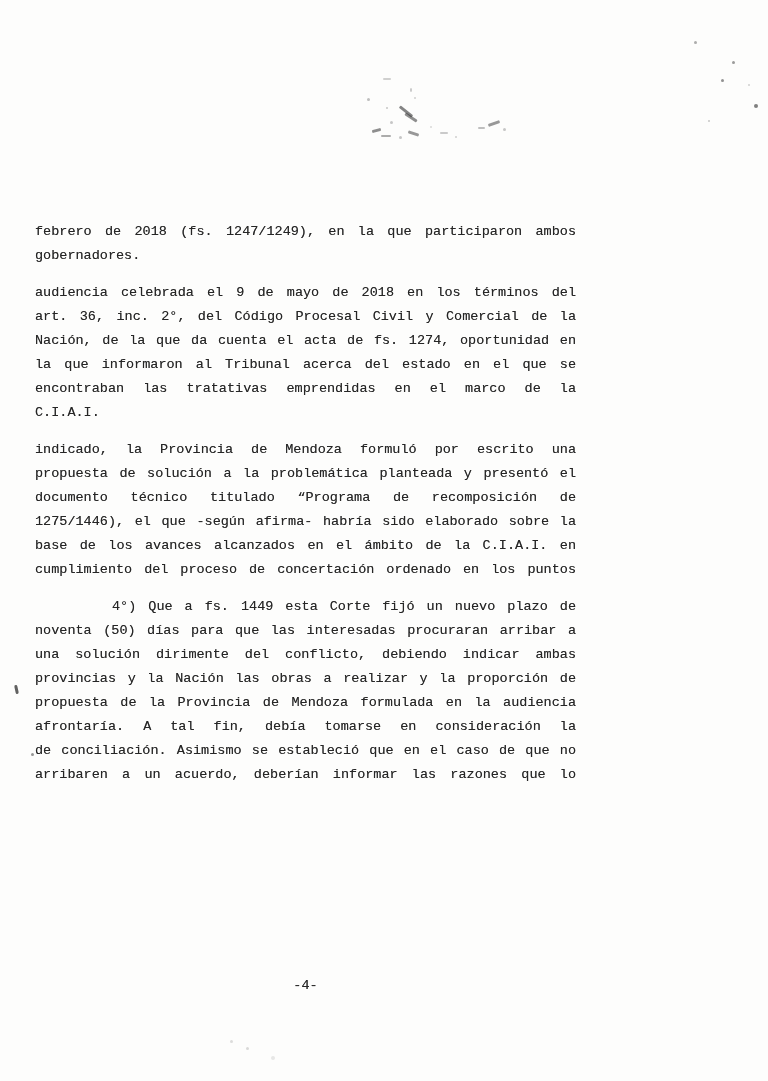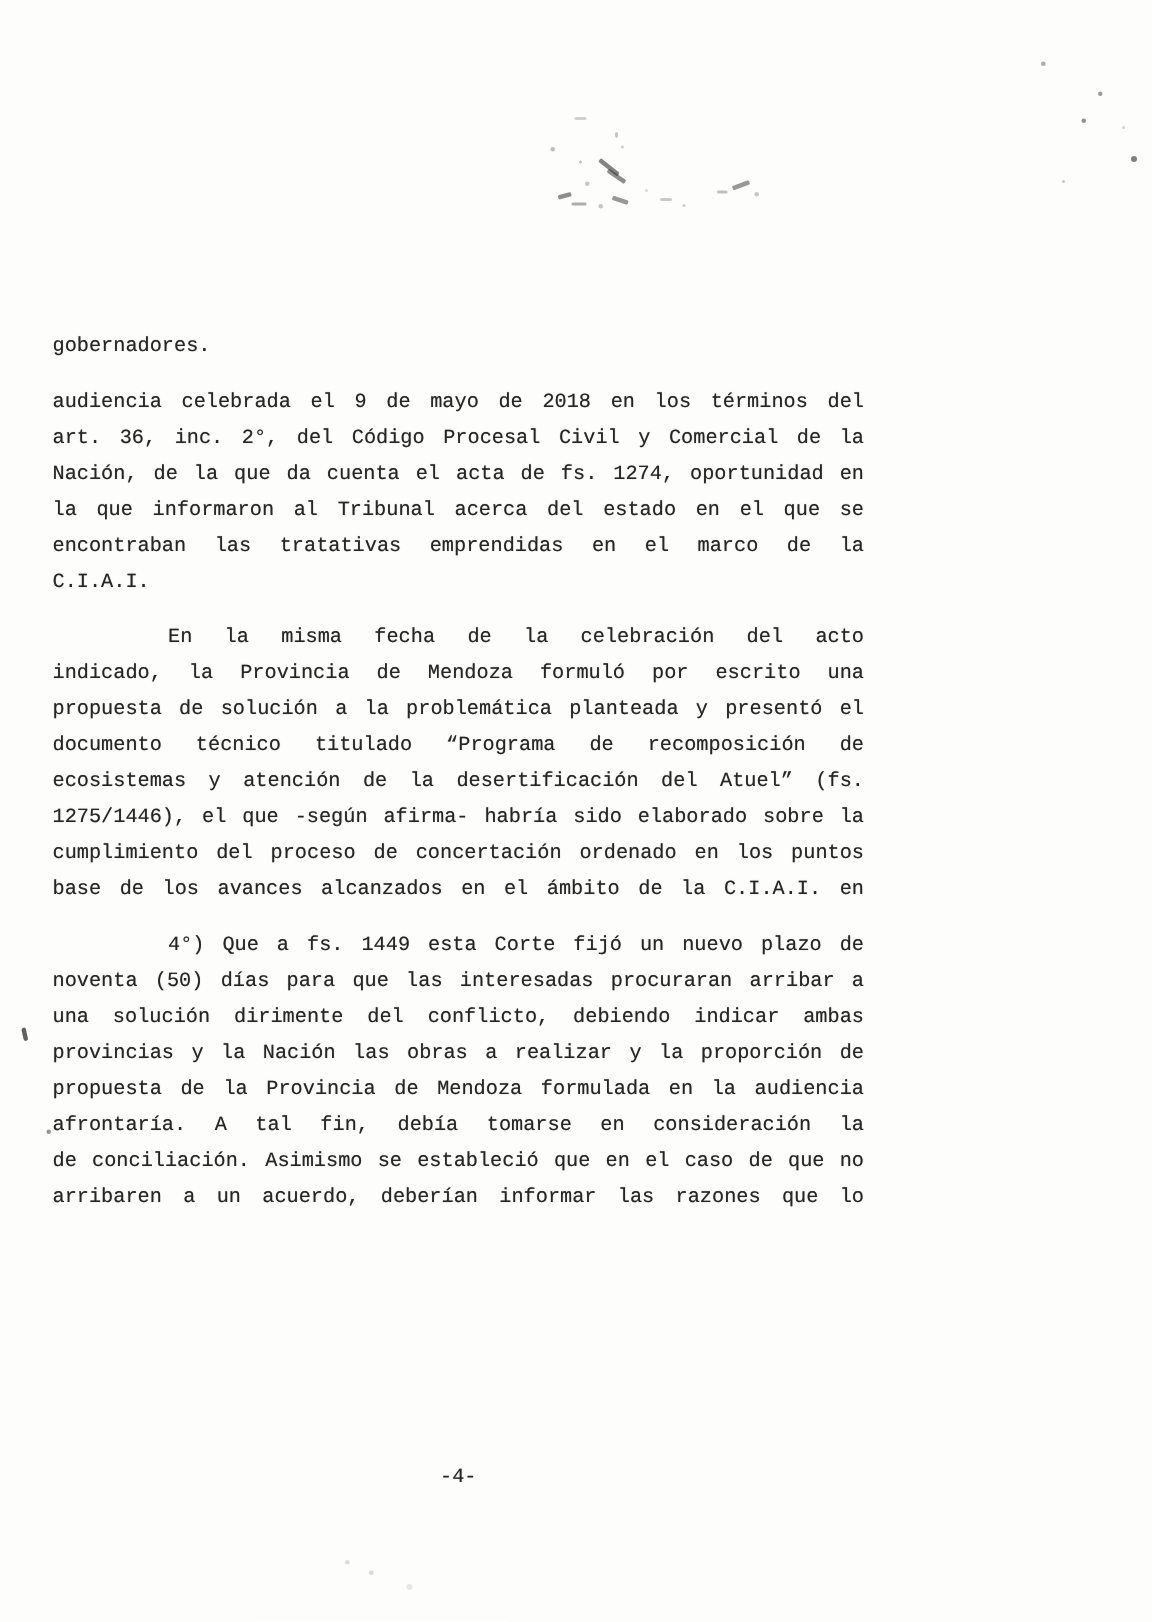--- a/index.html
+++ b/index.html
@@ -92,41 +92,40 @@
     <span class="sp" style="left:246px;top:1047px;width:3px;height:3px;opacity:0.2;"></span>
     <span class="sp" style="left:271px;top:1056px;width:4px;height:4px;opacity:0.12;"></span>
   </div>
 
   <span class="margin-tick"></span>
   <span class="stray-dot"></span>
 
   <div class="text-block">
 
     <div class="paragraph">
+      <div class="line">febrero de 2018 (fs. 1247/1249), en la que participaron ambos</div>
       <div class="line last">gobernadores.</div>
     </div>
 
     <div class="paragraph">
       <div class="line">audiencia celebrada el 9 de mayo de 2018 en los términos del</div>
       <div class="line">art. 36, inc. 2°, del Código Procesal Civil y Comercial de la</div>
       <div class="line">Nación, de la que da cuenta el acta de fs. 1274, oportunidad en</div>
       <div class="line">la que informaron al Tribunal acerca del estado en el que se</div>
       <div class="line">encontraban las tratativas emprendidas en el marco de la</div>
       <div class="line last">C.I.A.I.</div>
     </div>
 
     <div class="paragraph">
-      <div class="line indent">En la misma fecha de la celebración del acto</div>
       <div class="line">indicado, la Provincia de Mendoza formuló por escrito una</div>
       <div class="line">propuesta de solución a la problemática planteada y presentó el</div>
       <div class="line">documento técnico titulado “Programa de recomposición de</div>
-      <div class="line">ecosistemas y atención de la desertificación del Atuel” (fs.</div>
       <div class="line">1275/1446), el que -según afirma- habría sido elaborado sobre la</div>
+      <div class="line">base de los avances alcanzados en el ámbito de la C.I.A.I. en</div>
       <div class="line">cumplimiento del proceso de concertación ordenado en los puntos</div>
-      <div class="line">base de los avances alcanzados en el ámbito de la C.I.A.I. en</div>
     </div>
 
     <div class="paragraph">
       <div class="line indent">4°) Que a fs. 1449 esta Corte fijó un nuevo plazo de</div>
       <div class="line">noventa (50) días para que las interesadas procuraran arribar a</div>
       <div class="line">una solución dirimente del conflicto, debiendo indicar ambas</div>
       <div class="line">provincias y la Nación las obras a realizar y la proporción de</div>
       <div class="line">propuesta de la Provincia de Mendoza formulada en la audiencia</div>
       <div class="line">afrontaría. A tal fin, debía tomarse en consideración la</div>
       <div class="line">de conciliación. Asimismo se estableció que en el caso de que no</div>

